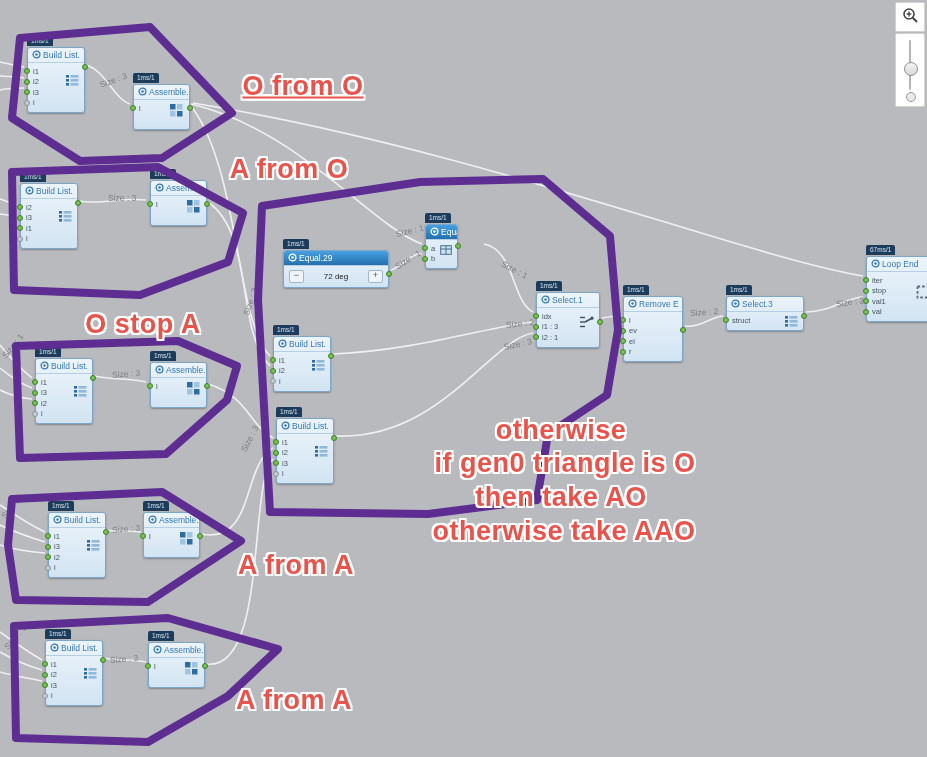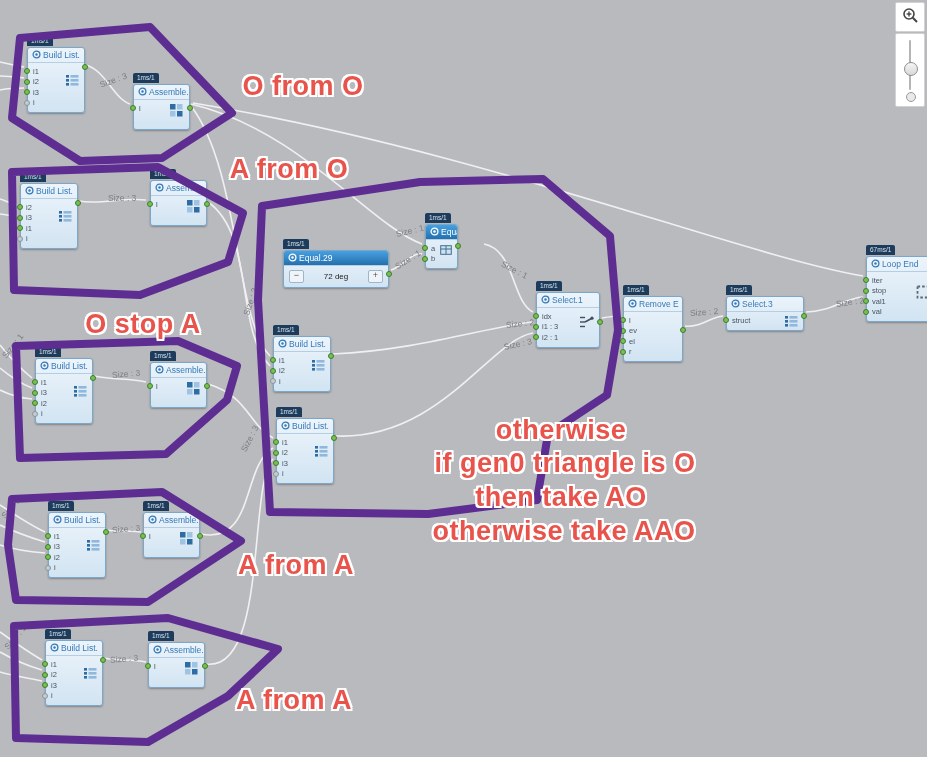--- a/index.html
+++ b/index.html
@@ -741,21 +741,21 @@
     </div>
   <svg id="outlines" class="layer" width="927" height="757">
       <polygon points="20,38 150,27 232,113 162,158 80,161 12,118" fill="none" stroke="#5e2d92" stroke-width="8" stroke-linejoin="round"></polygon>
       <polygon points="12,172 158,167 243,213 228,262 140,295 14,290" fill="none" stroke="#5e2d92" stroke-width="8" stroke-linejoin="round"></polygon>
       <polygon points="16,346 178,341 237,366 227,400 166,454 20,458" fill="none" stroke="#5e2d92" stroke-width="8" stroke-linejoin="round"></polygon>
       <polygon points="12,499 162,492 241,541 148,602 16,600 8,545" fill="none" stroke="#5e2d92" stroke-width="8" stroke-linejoin="round"></polygon>
       <polygon points="14,626 168,618 278,649 228,696 148,742 16,738" fill="none" stroke="#5e2d92" stroke-width="8" stroke-linejoin="round"></polygon>
       <polygon points="262,206 420,182 543,179 610,236 618,330 607,395 548,434 537,500 428,514 270,512 258,300" fill="none" stroke="#5e2d92" stroke-width="8" stroke-linejoin="round"></polygon>
     </svg>
   <div id="red-layer">
-      <div class="redlbl" style="left: 303px; top: 86px;">O from O</div>
+      <div class="redlbl" style="left: 303px; top: 86px; text-decoration: underline;">O from O</div>
       <div class="redlbl" style="left: 289px; top: 169px;">A from O</div>
       <div class="redlbl" style="left: 143px; top: 324px;">O stop A</div>
       <div class="redlbl" style="left: 296px; top: 565px;">A from A</div>
       <div class="redlbl" style="left: 294px; top: 700px;">A from A</div>
       <div class="redlbl" style="left: 561px; top: 430px;">otherwise</div>
       <div class="redlbl" style="left: 565px; top: 463px;">if gen0 triangle is O</div>
       <div class="redlbl" style="left: 561px; top: 497px;">then take AO</div>
       <div class="redlbl" style="left: 564px; top: 531px;">otherwise take AAO</div>
     </div>
 

